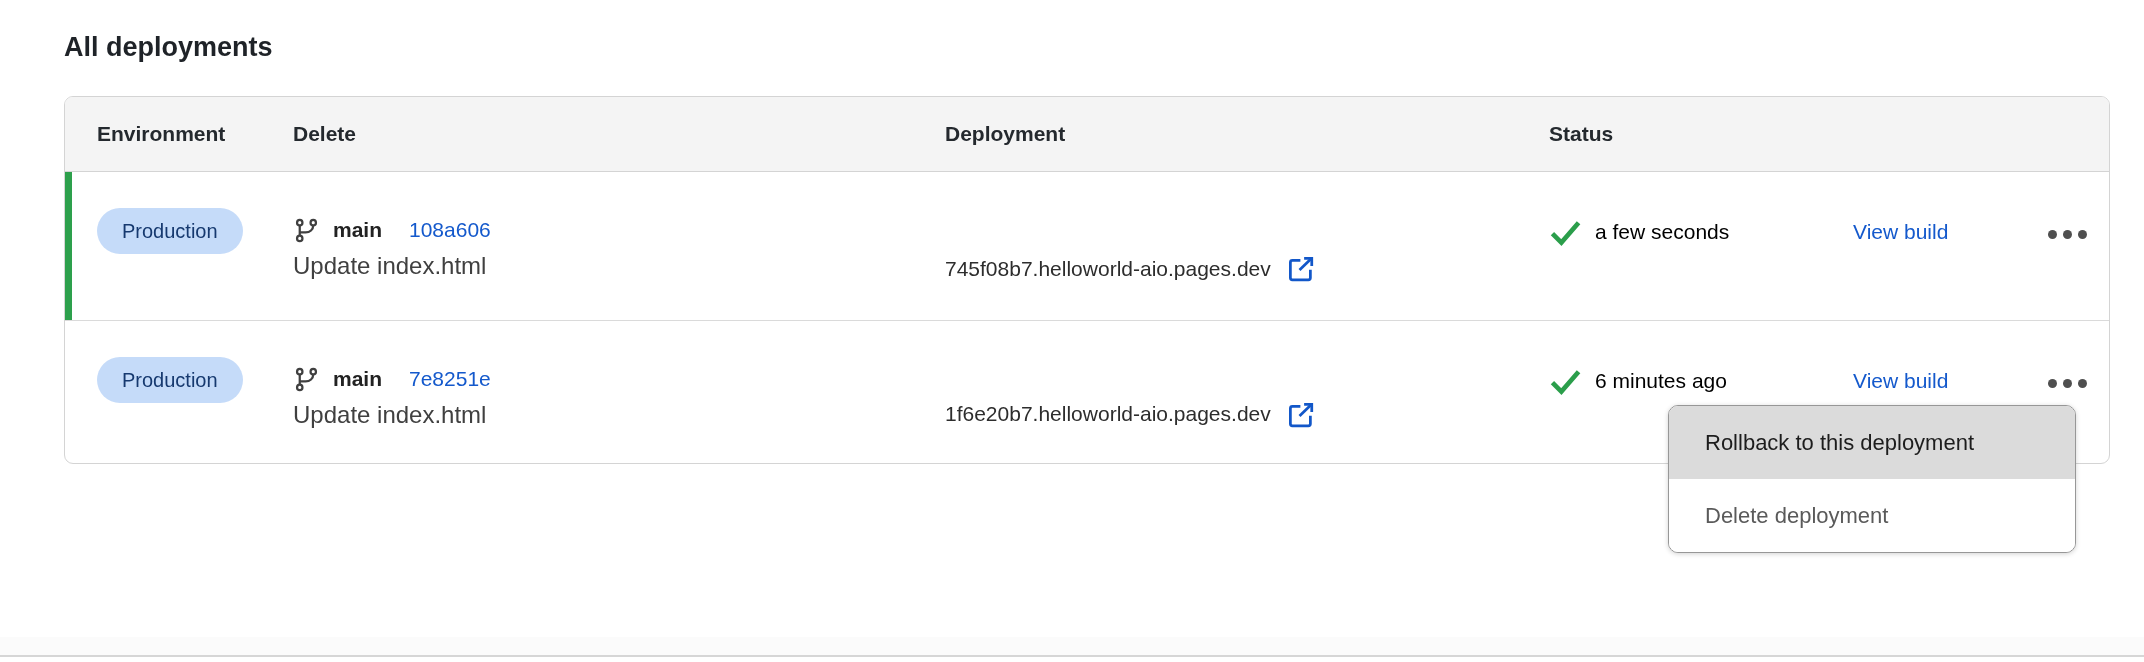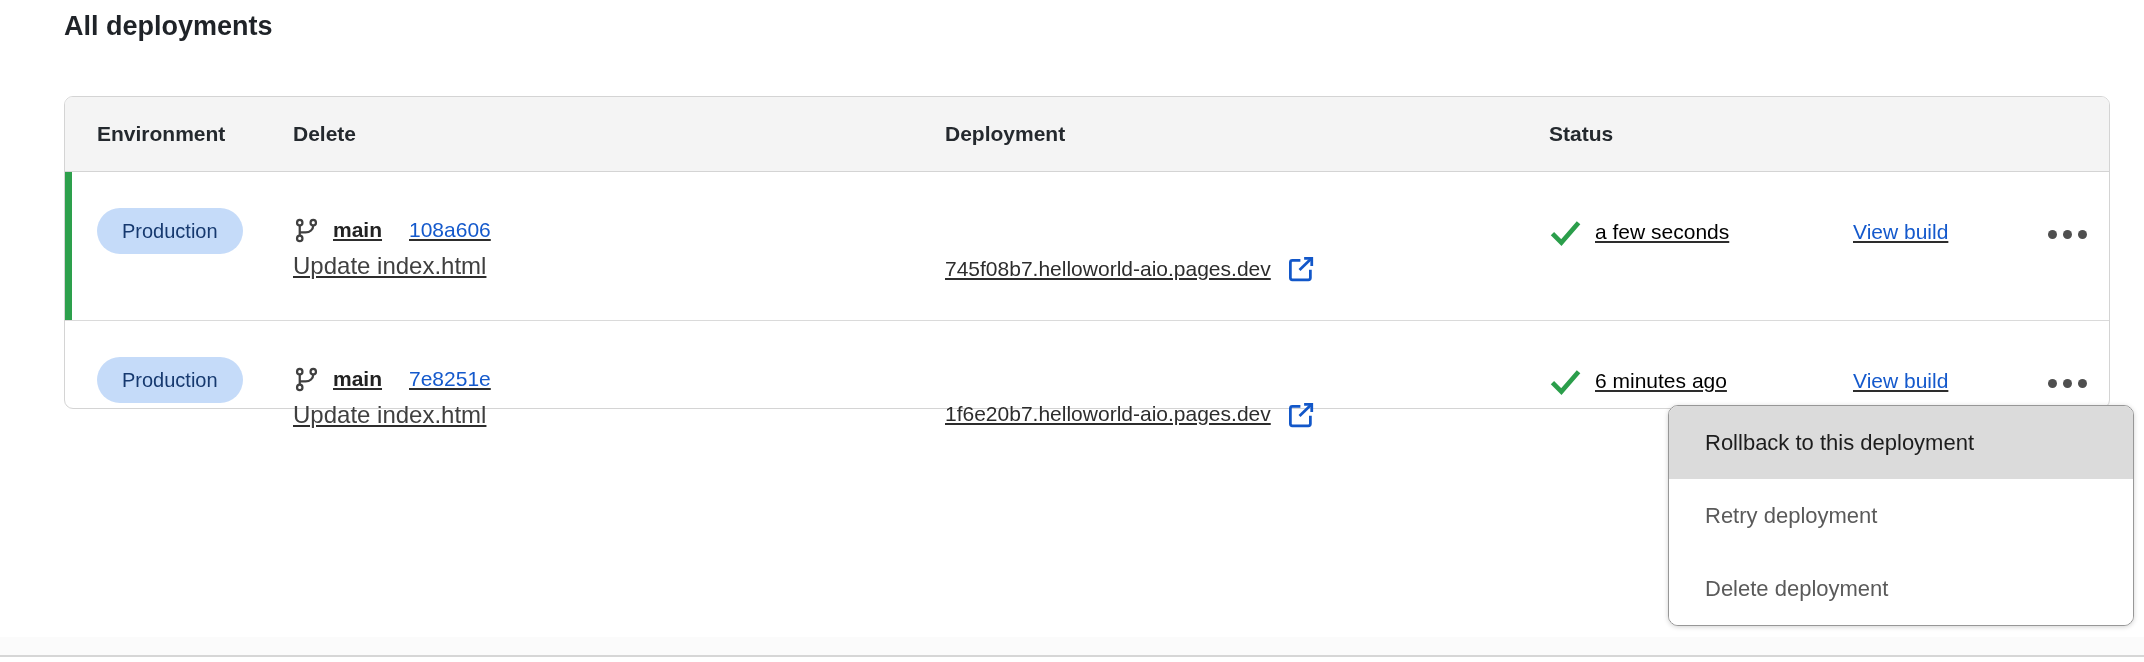--- a/index.html
+++ b/index.html
@@ -1,34 +1,34 @@
 <!DOCTYPE html>
 <html style="--link-blue: #1459cc; --badge-bg: #c5dbf9; --badge-text: #16396f; --success-green: #2da04c; --menu-highlight: #dbdbdb; --border: #d4d4d4;"><head>
 <meta charset="utf-8">
 <style>
   * { margin:0; padding:0; box-sizing:border-box; }
   html,body { width:2144px; height:662px; background:#ffffff;
     font-family:"Liberation Sans", sans-serif; color:#25292e; overflow:hidden; }
   .page { position:relative; width:2144px; height:662px; }
 
-  .page-title { position:absolute; left:64px; top:11px;
+  .page-title { position:absolute; left:64px; top:32px;
     font-size:27px; font-weight:600; color:#1f2328; }
 
   
-  .card { position:absolute; left:64px; top:96px; width:2046px; height:313px;
+  .card { position:absolute; left:64px; top:96px; width:2046px; height:368px;
     background:#ffffff; border:1px solid var(--border, #d4d4d4); border-radius:9px; }
 
   .thead { display:grid; grid-template-columns:196px 652px 604px 1fr;
     align-items:center; height:75px; padding-left:32px;
     background:#f4f4f4; border-bottom:1px solid var(--border, #d4d4d4);
     border-radius:8px 8px 0 0; font-size:21px; font-weight:600; color:#24292e; }
 
   .trow { position:relative; display:grid;
     grid-template-columns:196px 652px 604px 304px 193px 1fr;
-    padding-left:32px; font-size:21px; color:#2d2d2d;text-decoration:underline; }
+    padding-left:32px; font-size:21px; color:#2d2d2d; }
   .trow.first { height:148px; }
   .trow.second { height:142px; border-top:1px solid #dadada; }
 
   .current-bar { position:absolute; left:0; top:0; bottom:0; width:7px;
     background:var(--success-green, #2da04c); }
 
   .cell-env { padding-top:36px; }
   .badge { display:inline-flex; align-items:center; height:46px; padding:0 25px;
     border-radius:23px; background:var(--badge-bg, #c5dbf9);
     color:var(--badge-text, #16396f); font-size:20px; }
@@ -48,21 +48,21 @@
 
   .cell-view { padding-top:45px; line-height:30px; }
   .view-link { color:var(--link-blue, #1459cc); text-decoration:none; cursor:pointer; }
 
   .cell-menu { padding-top:48px; }
   .dots-btn { display:inline-flex; gap:6px; border:none; background:transparent;
     padding:10px 2px; cursor:pointer; }
   .dots-btn i { width:9px; height:9px; border-radius:50%; background:#4f4f4f; display:block; }
 
   
-  .ctx-menu { position:absolute; left:1668px; top:405px; width:466px;
+  .ctx-menu { position:absolute; left:1668px; top:405px; width:408px;
     background:#ffffff; border:1px solid #979797; border-radius:10px;
     box-shadow:0 1px 5px rgba(0,0,0,0.18); overflow:hidden; z-index:10; }
   .ctx-item { height:73px; display:flex; align-items:center; padding-left:36px;
     font-size:22px; color:#5a5a5a; cursor:pointer; background:#fff; }
   .ctx-item.highlighted { background:var(--menu-highlight, #dbdbdb); color:#1d1d1d; }
 
   .bottom-band { position:absolute; left:0; right:0; top:637px; height:20px;
     background:#fbfbfb; border-bottom:2px solid #d6d6d6; }
 
   svg { display:block; width:100%; height:100%; }
@@ -181,19 +181,18 @@
             <i></i>
             <i></i>
           </button>
       </div>
     </div>
 
   </div>
 
   <div class="ctx-menu">
     <div class="ctx-item highlighted">Rollback to this deployment</div>
-    <div class="ctx-item">Retry deployment</div>
     <div class="ctx-item">Delete deployment</div>
   </div>
 
   <div class="bottom-band"></div>
 
 </div>
 
 </body></html>

